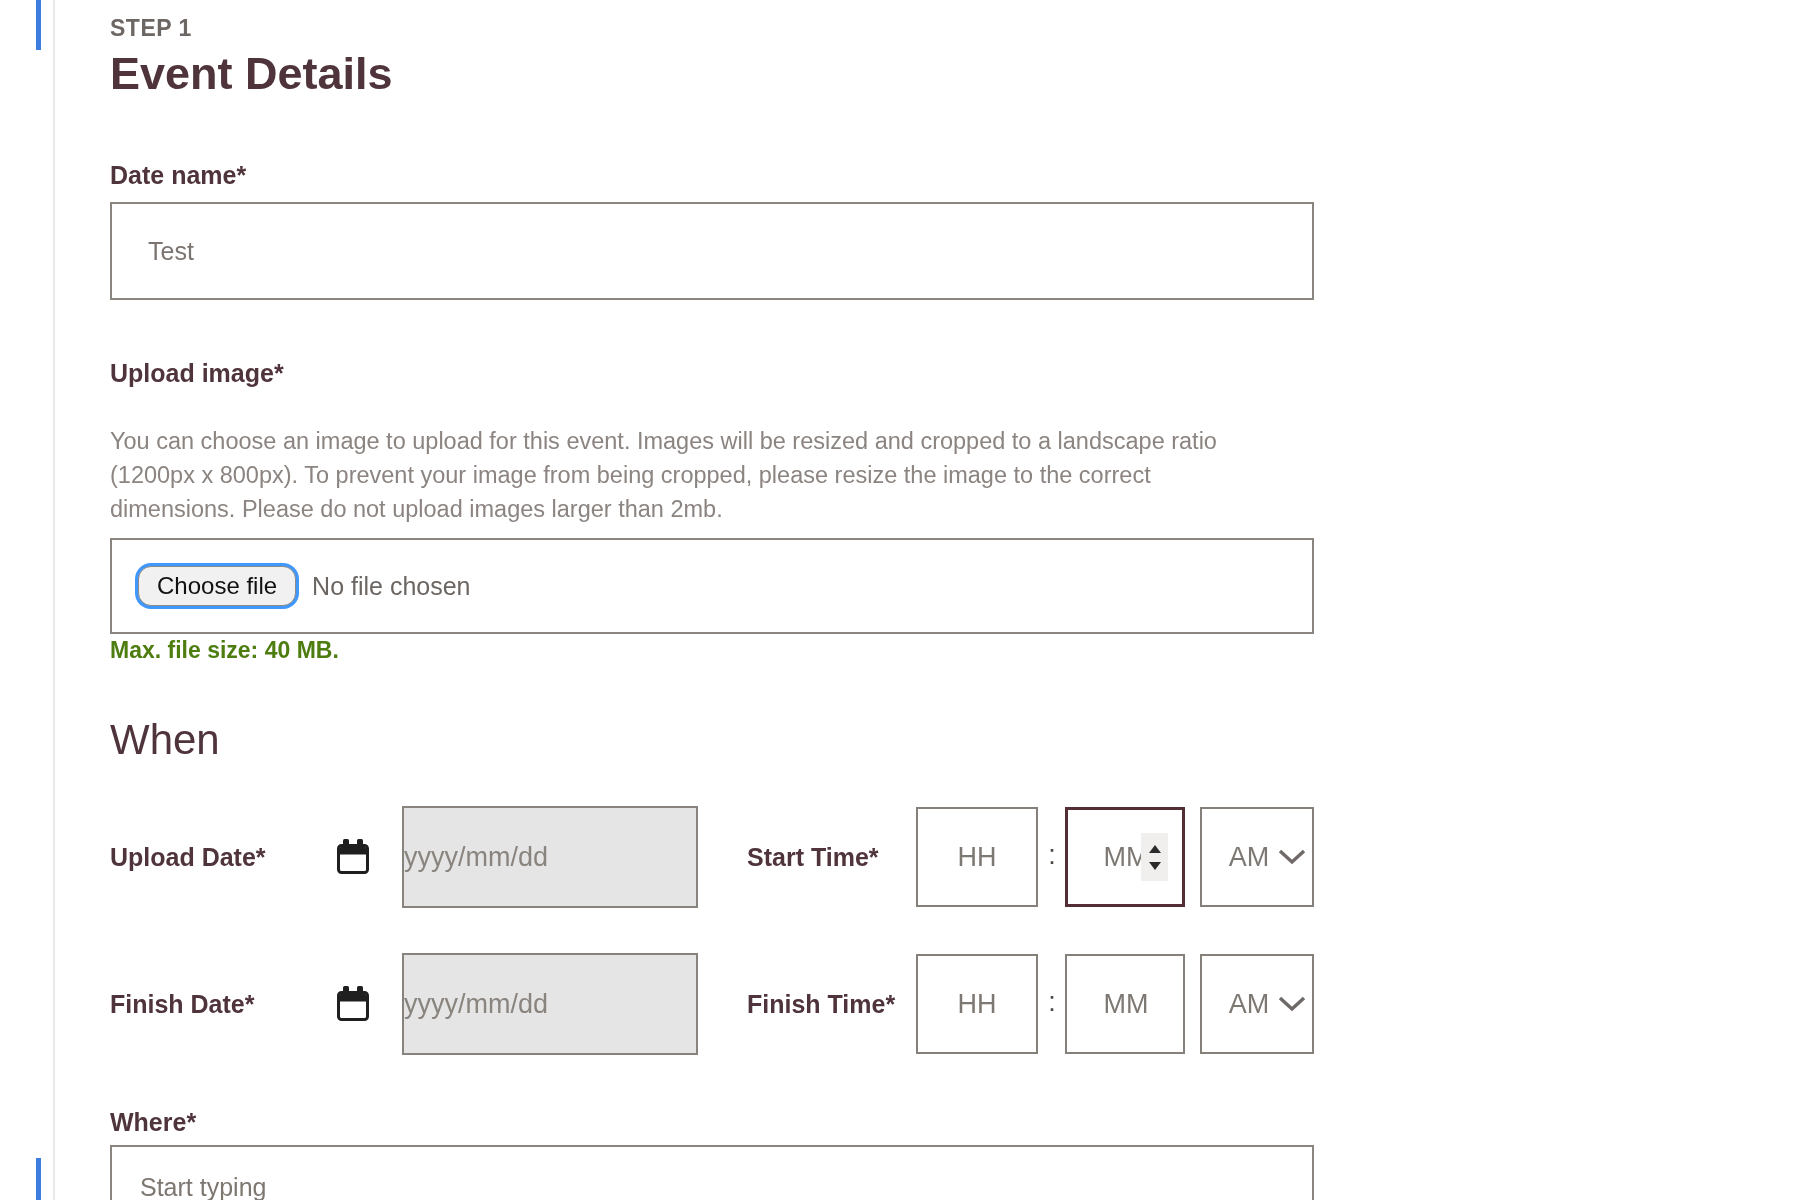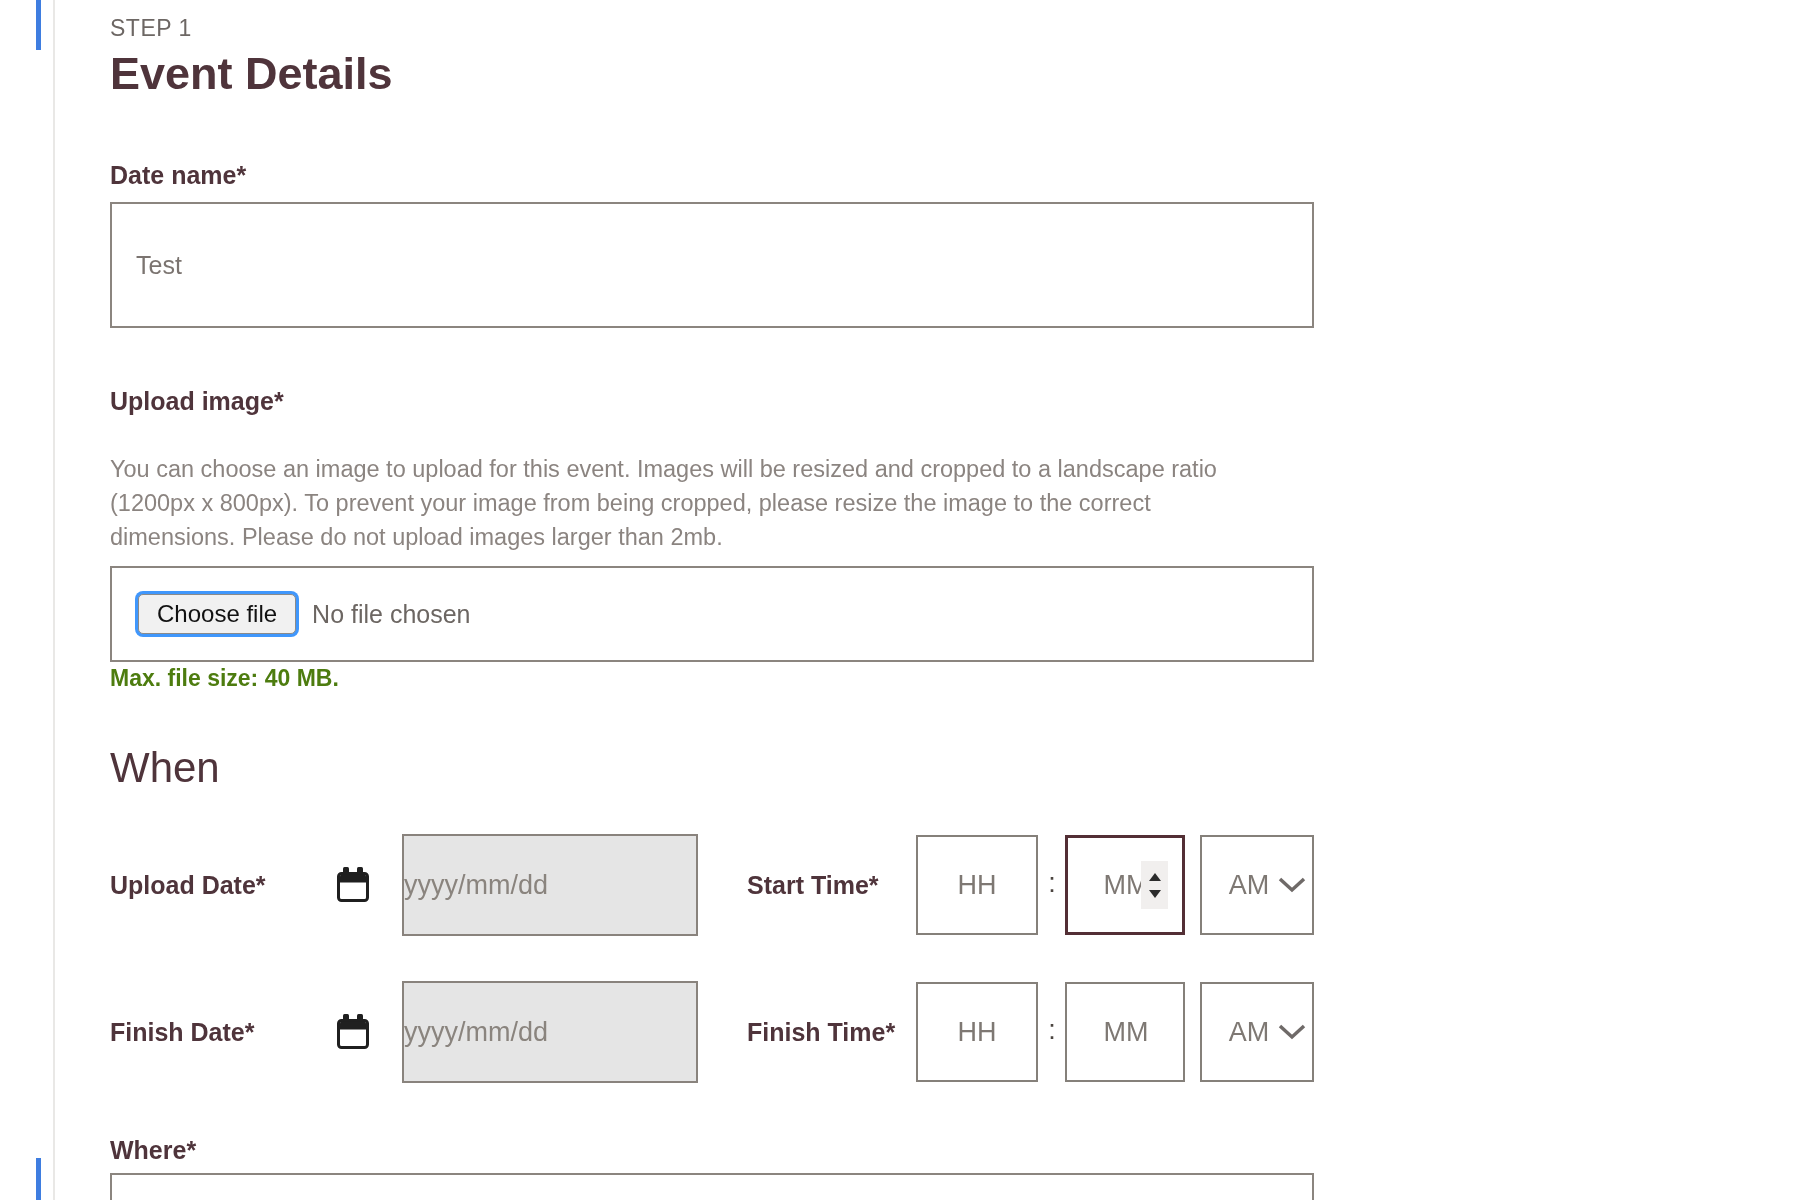--- a/index.html
+++ b/index.html
@@ -6,39 +6,39 @@
   html,body { width:1800px; height:1200px; overflow:hidden; background:#ffffff;
     font-family:"Liberation Sans", sans-serif; }
 
   
   .edge-line  { position:absolute; left:53px; top:0; width:2px; height:1200px; background:#e9e8e6; }
   .blue-top   { position:absolute; left:36px; top:0; width:5px; height:50px; background:#3e7de0; }
   .blue-bottom{ position:absolute; left:36px; top:1158px; width:5px; height:42px; background:#3e7de0; }
 
   .content { position:absolute; left:110px; top:0; width:1204px; padding-top:14px; }
 
-  .step { font-size:23px; font-weight:400; letter-spacing:.5px; color:#6d6764; line-height:28px; }
+  .step { font-size:23px; font-weight:700; letter-spacing:.5px; color:#6d6764; line-height:28px; }
   h1 { font-size:45px; font-weight:700; color:#4f343b; line-height:52px; margin-top:6px; }
 
   .field-label { display:block; font-size:25px; font-weight:700; color:#4f343b; line-height:30px; }
   .lbl-event  { margin-top:60px; }
   .lbl-upload { margin-top:58px; }
   .lbl-where  { margin-top:52px; }
 
-  .text-input { margin-top:12px; width:1204px; height:126px; border:2px solid #8b857f;
-    background:#fff; font-size:25px; color:#7b7470; padding-left:24px;
+  .text-input { margin-top:12px; width:1204px; height:98px; border:2px solid #8b857f;
+    background:#fff; font-size:25px; color:#7b7470; padding-left:36px;
     font-family:"Liberation Sans", sans-serif; outline:none; display:block; }
 
   .upload-desc { margin-top:36px; font-size:23.5px; line-height:34px; color:#8b8480; }
   .upload-desc span { display:block; }
 
   .file-box { margin-top:12px; width:1204px; height:96px; border:2px solid #8b857f;
     display:flex; align-items:center; padding-left:26px; }
   .choose-file { font-family:"Liberation Sans", sans-serif; font-size:24px; color:#111;
-    background:#f1f1f1; border:1px solid #8a8a8a; border-radius:5px; padding:5px 18px;
+    background:#f1f1f1; border:1px solid #8a8a8a; border-radius:13px; padding:5px 18px;
     box-shadow:0 0 0 3px #4097fc; cursor:pointer; }
   .no-file { font-size:25px; color:#6c6662; margin-left:16px; }
 
   .max-size { margin-top:2px; font-size:23px; font-weight:700; color:#4d7c0f; line-height:28px; }
 
   h2 { margin-top:52px; font-size:42px; font-weight:500; color:#4f343b; line-height:48px; }
 
   .when-row { position:relative; width:1204px; height:102px; }
   .row-start  { margin-top:42px; }
   .row-finish { margin-top:45px; }

